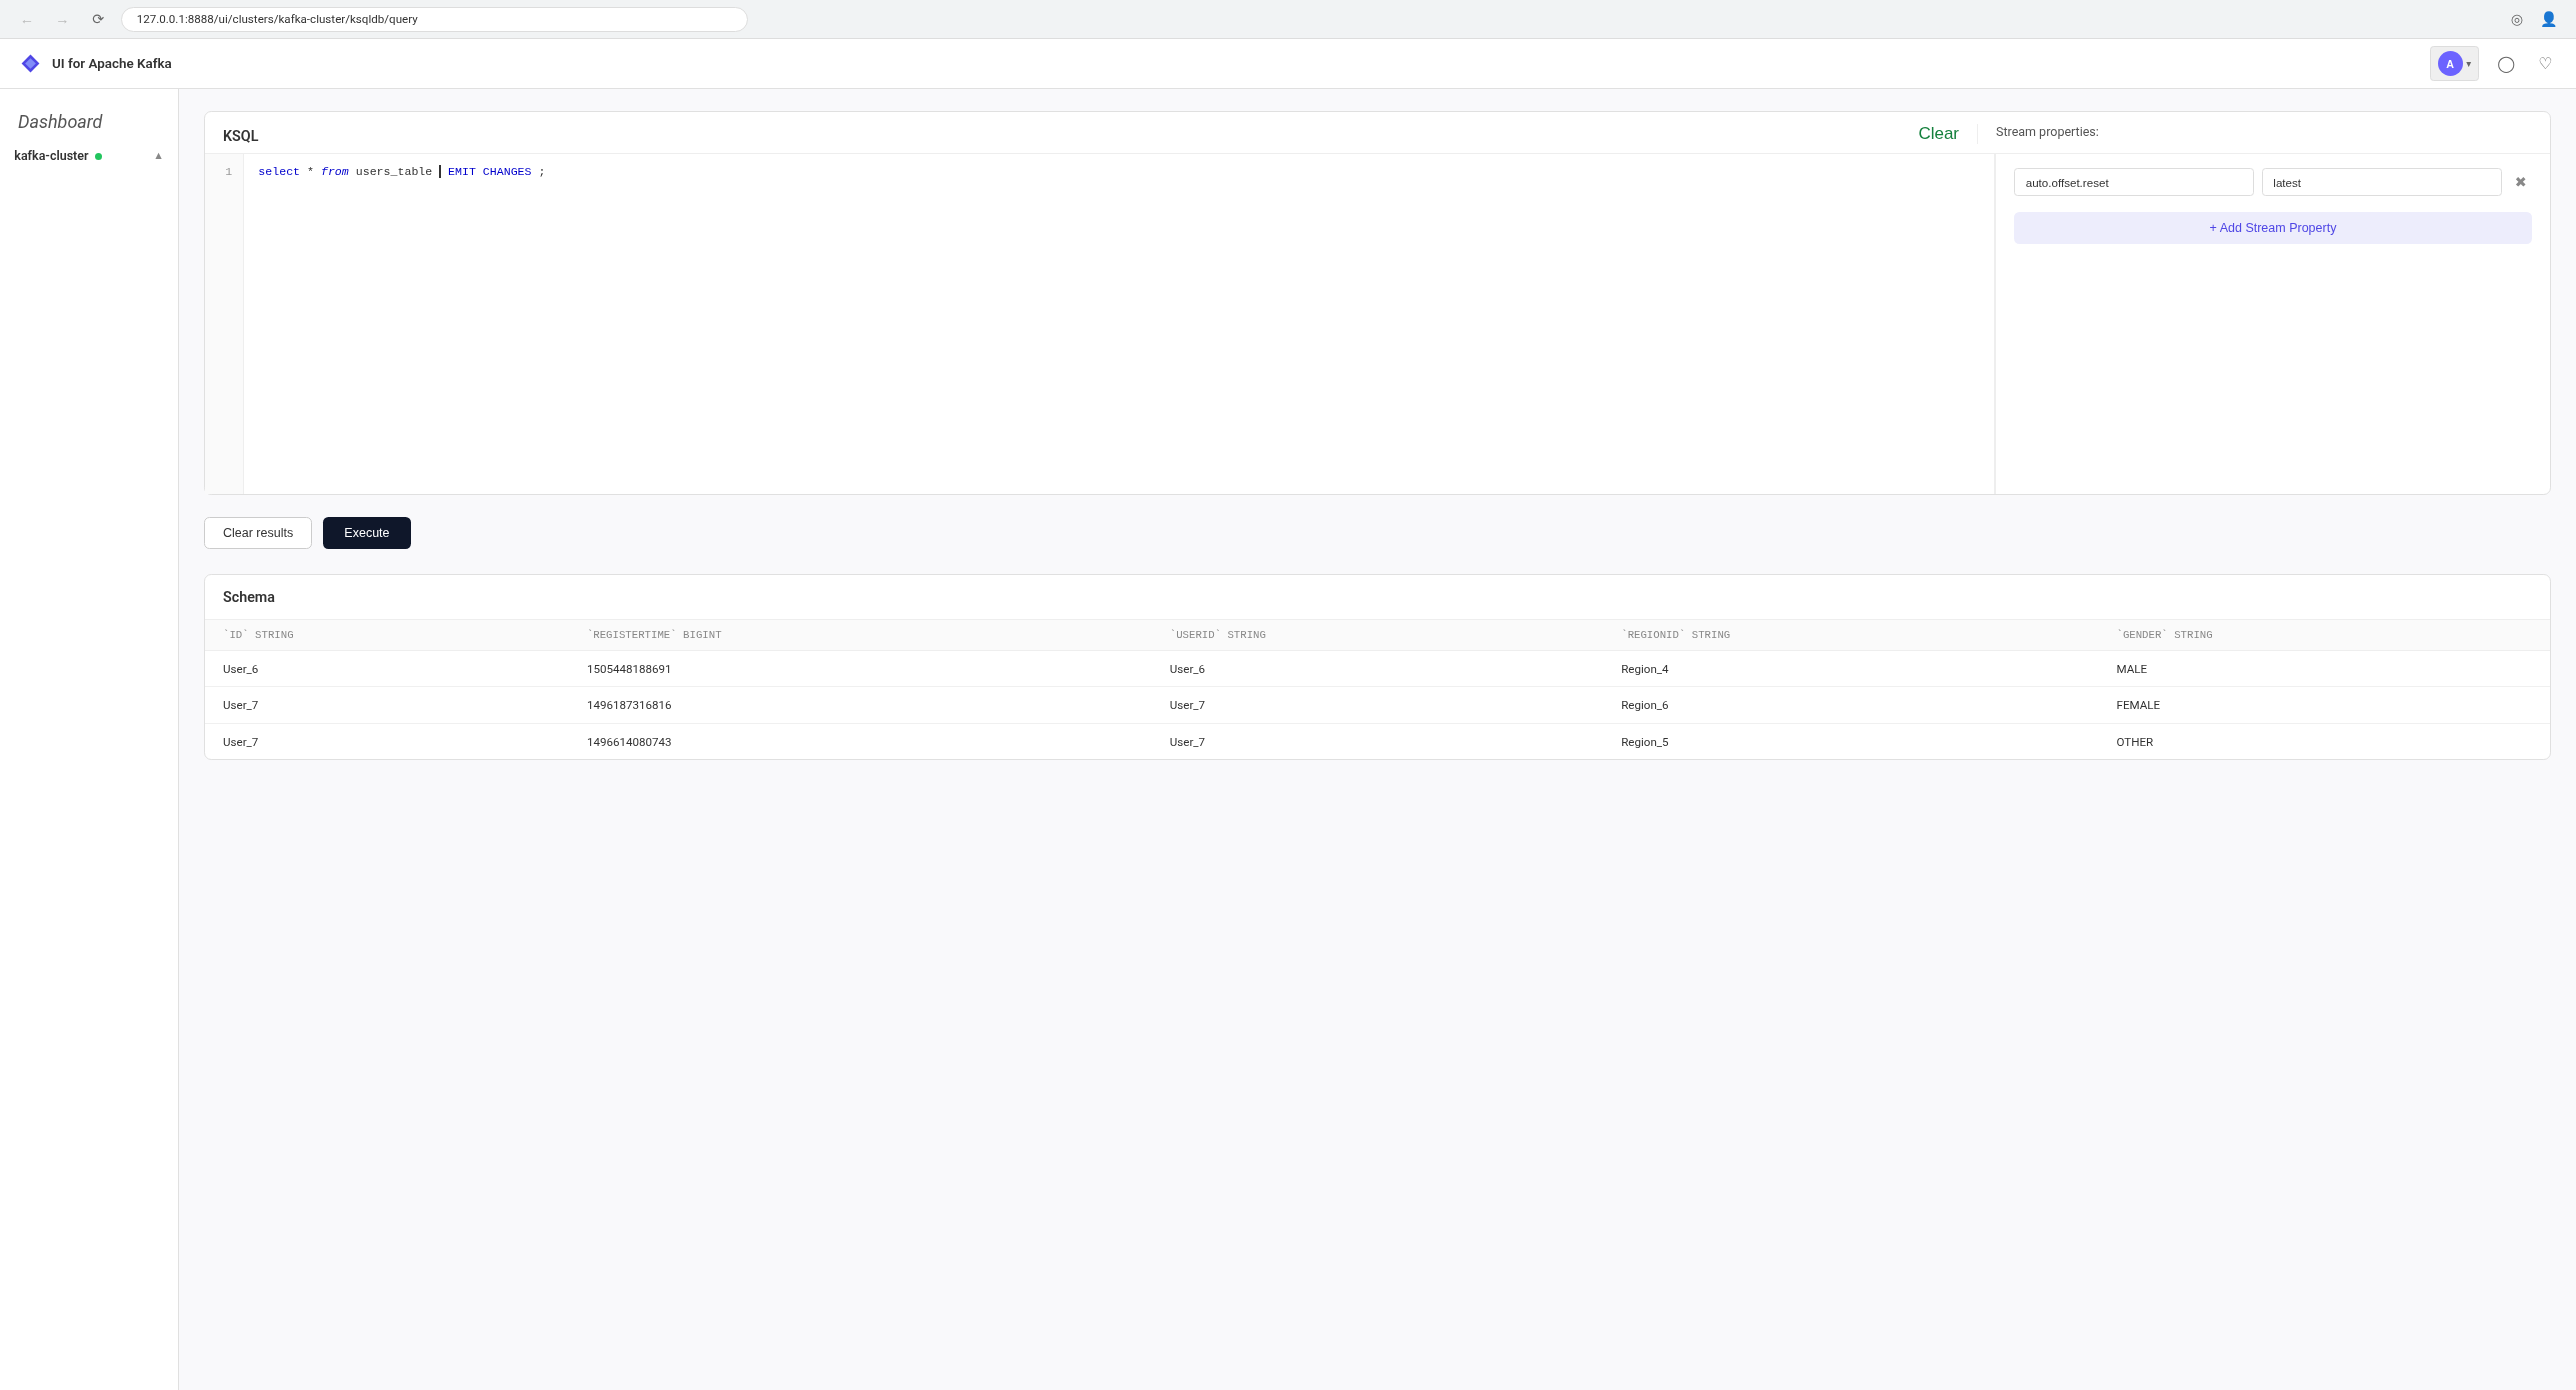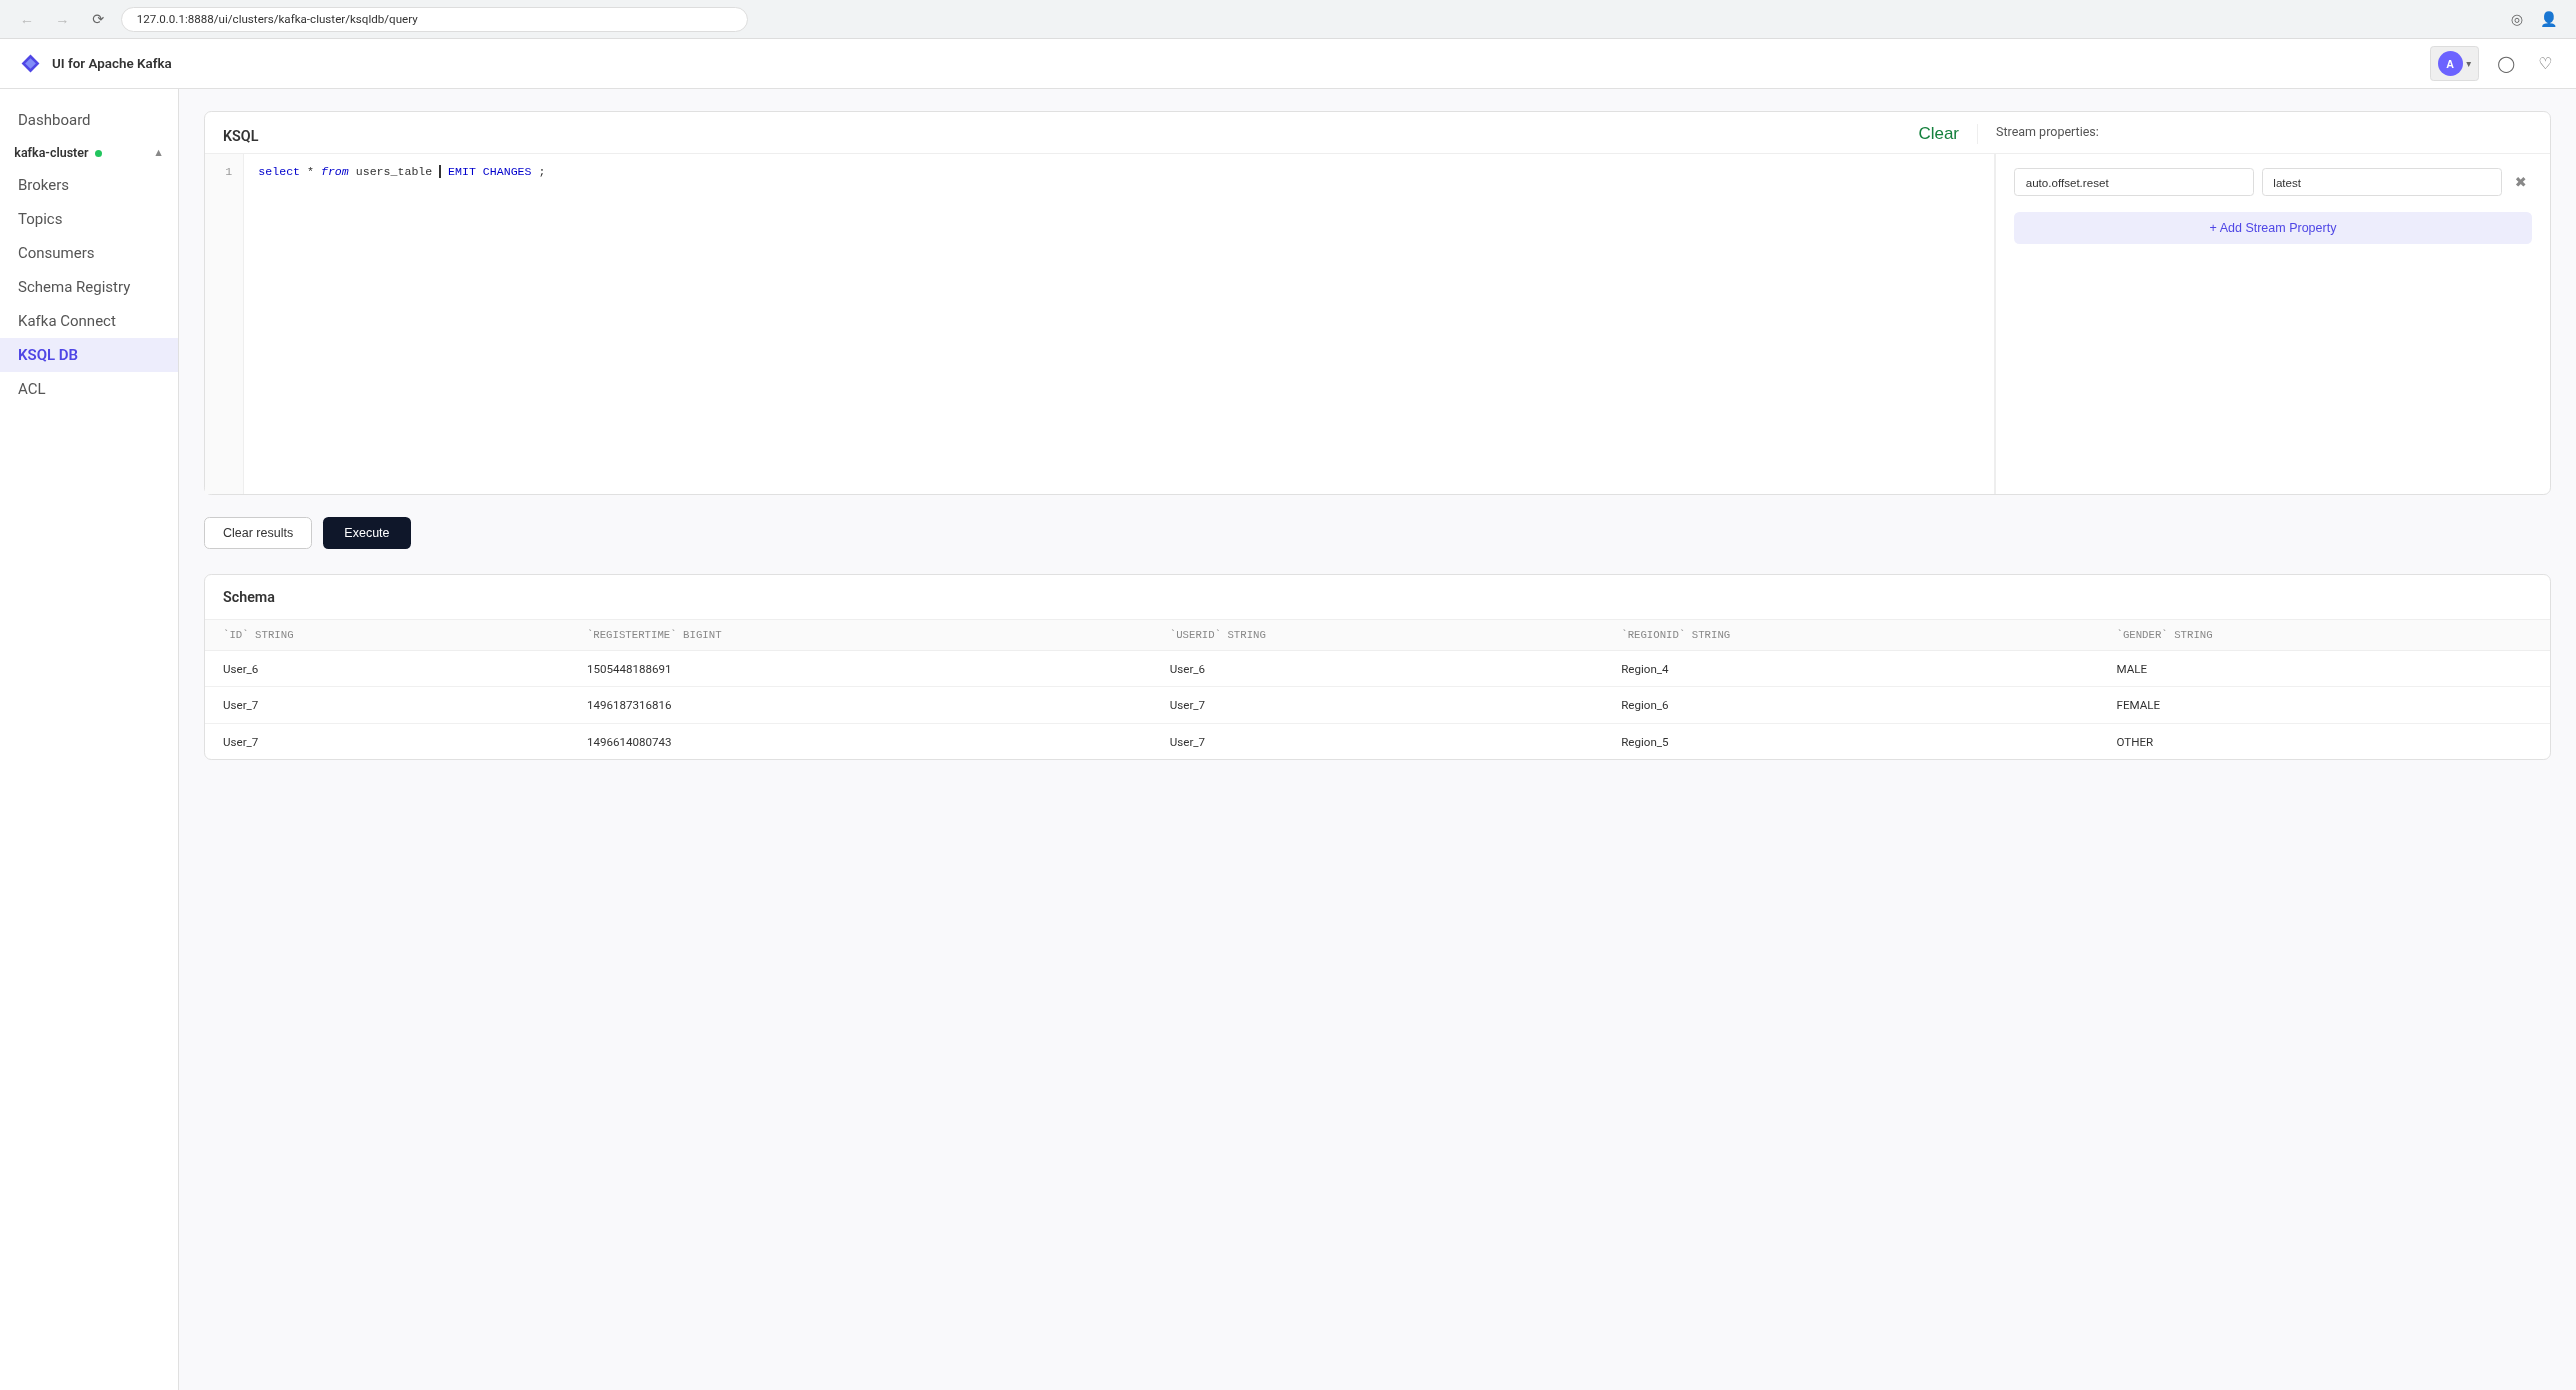--- a/index.html
+++ b/index.html
@@ -127,23 +127,24 @@
       background: #fff;
       border-right: 0.9px solid #e0e0e0;
       padding: 14.3px 0;
       overflow-y: auto;
       flex-shrink: 0;
     }
     .sidebar-item {
       padding: 8px 18px;
       cursor: pointer;
       color: #555;
-      font-size: 15px;
+      font-size: 18px;
       display: block;
       text-decoration: none;
+      font-style: italic;
     }
     .sidebar-item.active { background: #ededfc; color: #4f46e5; font-weight: 600; }
     .sidebar-cluster {
       padding: 8px 14.3px;
       display: flex;
       align-items: center;
       justify-content: space-between;
       cursor: pointer;
       font-size: 12.5px;
       font-weight: 600;
@@ -361,29 +362,20 @@
   <div class="main-content">
 
     <nav class="sidebar">
       <a class="sidebar-item">Dashboard</a>
       <div class="sidebar-cluster">
         <span>
           <span>kafka-cluster</span>
           <span class="cluster-dot"></span>
         </span>
         <span class="chevron-icon">▲</span>
-      </div>
-      <div class="sidebar-sub">
-        <a class="sidebar-item">Brokers</a>
-        <a class="sidebar-item">Topics</a>
-        <a class="sidebar-item">Consumers</a>
-        <a class="sidebar-item">Schema Registry</a>
-        <a class="sidebar-item">Kafka Connect</a>
-        <a class="sidebar-item active">KSQL DB</a>
-        <a class="sidebar-item">ACL</a>
       </div>
     </nav>
 
     <div class="page-content">
 
       <div class="ksql-section">
         <div class="ksql-header">
 
           <div style="display:flex; width:100%; gap:0;">
 

